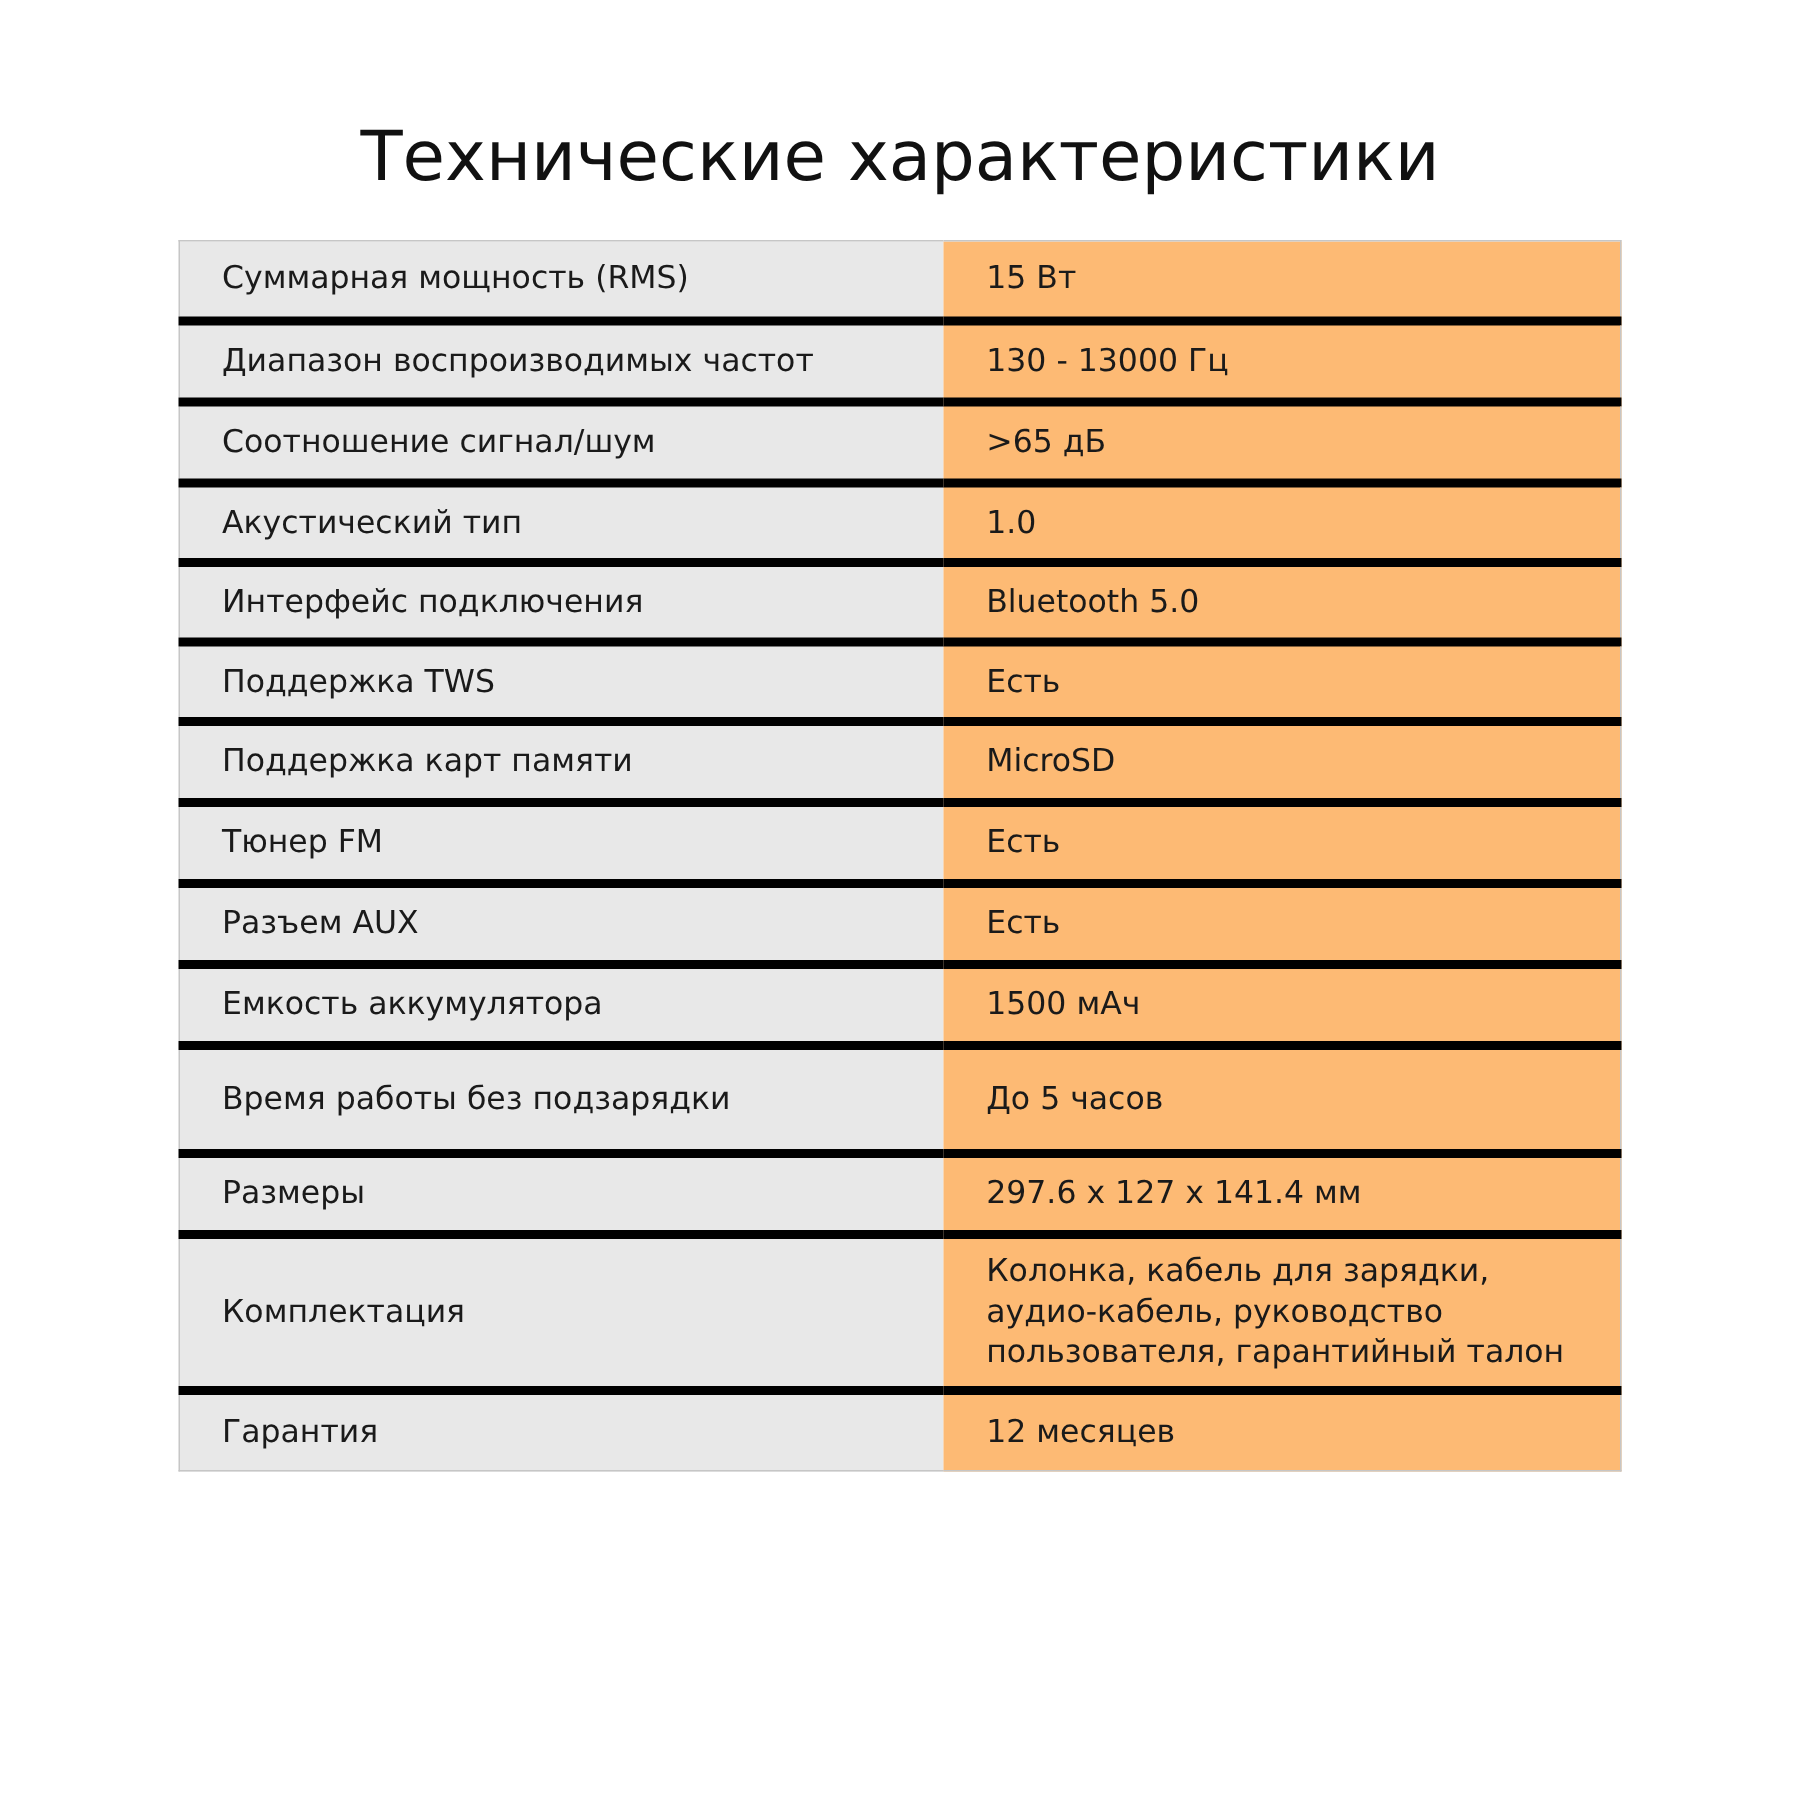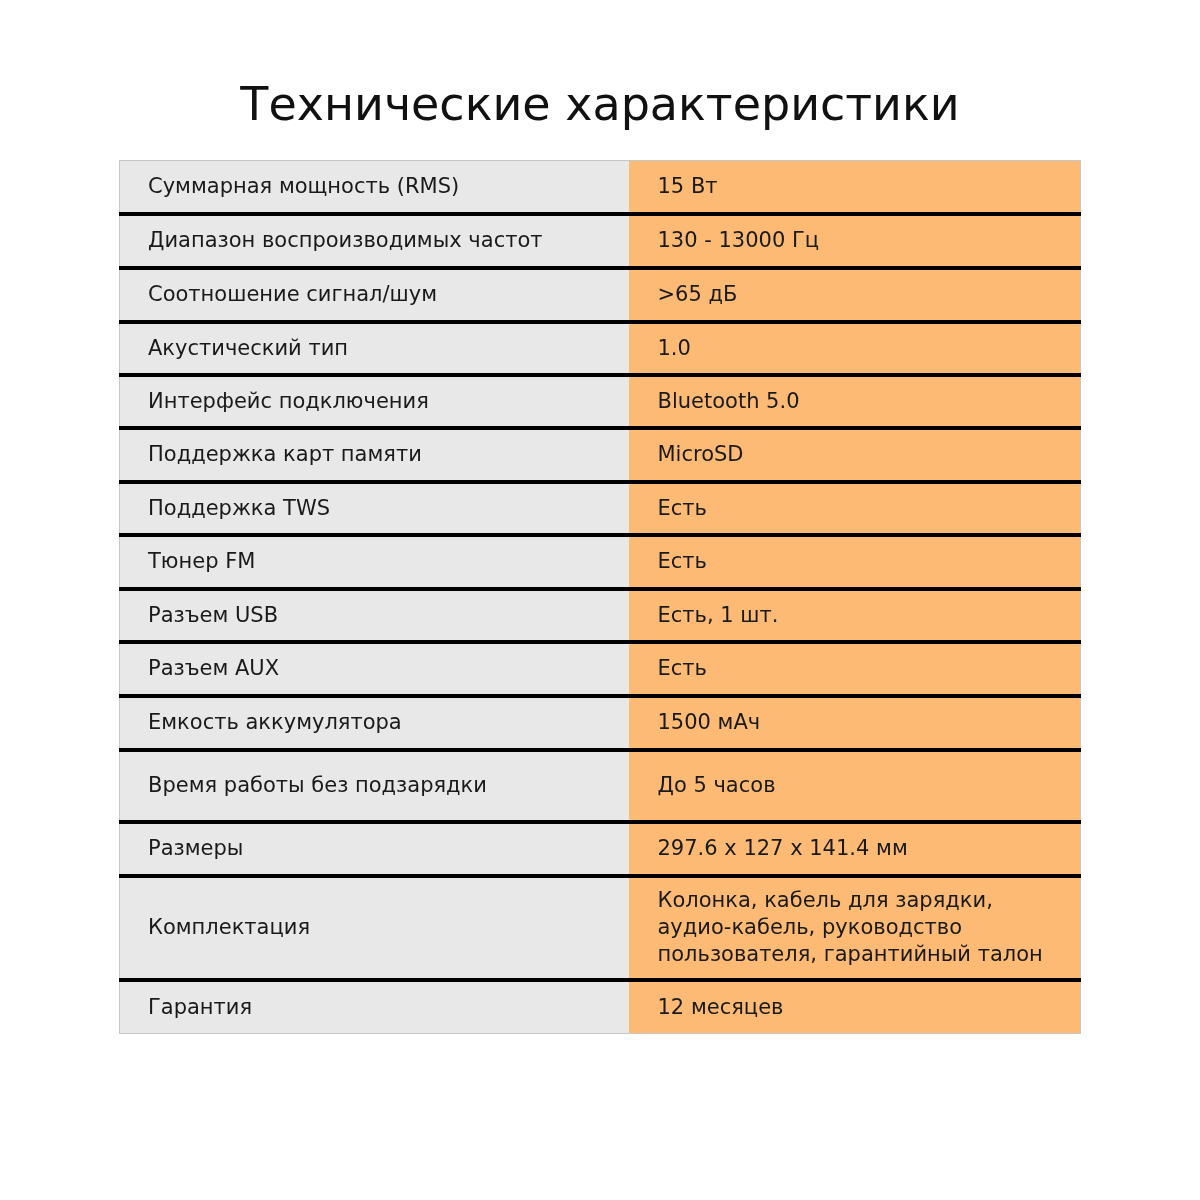--- a/index.html
+++ b/index.html
@@ -2,21 +2,21 @@
 <html><head>
   <meta charset="utf-8">
   <style>
     html, body { margin: 0; padding: 0; background: #ffffff; }
     body { width: 1200px; height: 1200px; position: relative; overflow: hidden;
            font-family: "DejaVu Sans", "Liberation Sans", sans-serif; color: #1a1a1a; }
     .title { position: absolute; left: 0; top: 46px; width: 1200px; text-align: center;
              font-size: 46px; font-weight: normal; letter-spacing: 0px; color: #111; }
     .spec-table { position: absolute; left: 119px; top: 160px; width: 962px;
                   border-collapse: collapse; border: 1.5px solid #c6c6c6; }
-    .spec-table td { border-top: 4px solid #000000; padding: 0; vertical-align: middle;
+    .spec-table td { border-top: 6px solid #000000; padding: 0; vertical-align: middle;
                      font-size: 21px; line-height: 27px; }
     .spec-table tr:first-child td { border-top: none; }
     .spec-table td.key { background: #e8e8e8; width: 509px; padding-left: 28px; box-sizing: border-box; }
     .spec-table td.val { background: #fdba74; padding-left: 29px; box-sizing: border-box; }
   </style>
 </head>
 <body>
 
 <h1 class="title">Технические характеристики</h1>
 
@@ -35,35 +35,31 @@
         <td class="val" style="white-space: pre-line;">&gt;65 дБ</td>
       </tr>
       <tr style="height: 53px;">
         <td class="key">Акустический тип</td>
         <td class="val" style="white-space: pre-line;">1.0</td>
       </tr>
       <tr style="height: 53px;">
         <td class="key">Интерфейс подключения</td>
         <td class="val" style="white-space: pre-line;">Bluetooth 5.0</td>
       </tr>
-      <tr style="height: 54px;">
-        <td class="key">Поддержка карт памяти</td>
-        <td class="val" style="white-space: pre-line;">MicroSD</td>
-      </tr>
       <tr style="height: 53px;">
         <td class="key">Поддержка TWS</td>
         <td class="val" style="white-space: pre-line;">Есть</td>
       </tr>
       <tr style="height: 54px;">
+        <td class="key">Поддержка карт памяти</td>
+        <td class="val" style="white-space: pre-line;">MicroSD</td>
+      </tr>
+      <tr style="height: 54px;">
         <td class="key">Тюнер FM</td>
         <td class="val" style="white-space: pre-line;">Есть</td>
-      </tr>
-      <tr style="height: 53px;">
-        <td class="key">Разъем USB</td>
-        <td class="val" style="white-space: pre-line;">Есть, 1 шт.</td>
       </tr>
       <tr style="height: 54px;">
         <td class="key">Разъем AUX</td>
         <td class="val" style="white-space: pre-line;">Есть</td>
       </tr>
       <tr style="height: 54px;">
         <td class="key">Емкость аккумулятора</td>
         <td class="val" style="white-space: pre-line;">1500 мАч</td>
       </tr>
       <tr style="height: 72px;">

